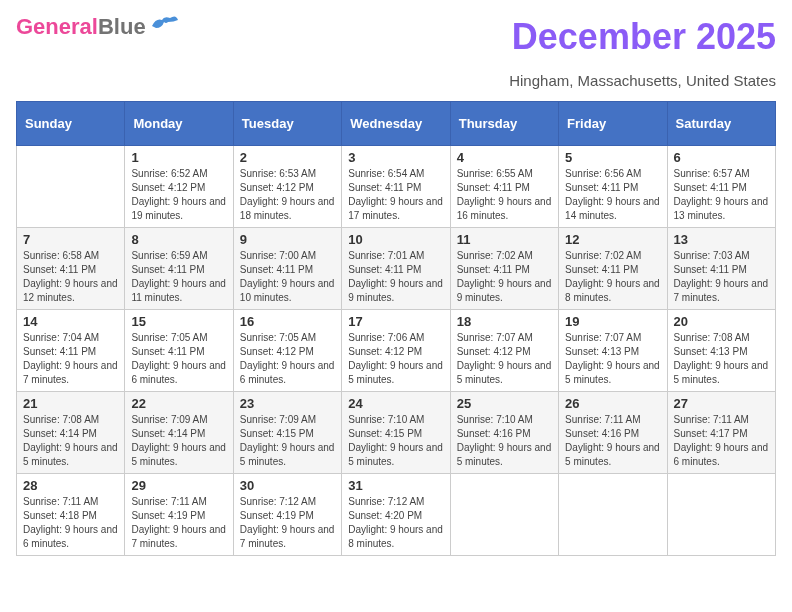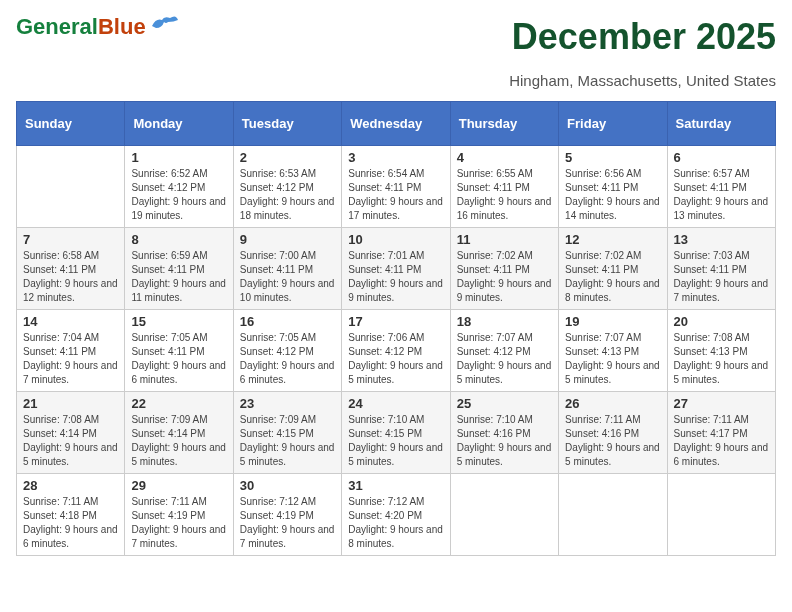--- a/index.html
+++ b/index.html
@@ -21,29 +21,29 @@
       flex-direction: column;
       align-items: flex-start;
     }
     .logo-text {
       font-size: 22px;
       font-weight: bold;
       color: #333;
       line-height: 1;
     }
     .logo-text span {
-      color: #15803d;
+      color: #ec4899;
     }
     .title-block {
       text-align: right;
     }
     .month-title {
       font-size: 36px;
       font-weight: bold;
-      color: #14532d;
+      color: #8b5cf6;
     }
     .location {
       font-size: 15px;
       color: #555;
       margin-top: 14px;
     }
     .calendar {
       width: 100%;
       border-collapse: collapse;
       border: 1px solid #ccc;
@@ -84,21 +84,21 @@
       background: #f9f9f9;
     }
   </style>
 </head>
 <body>
 
 <div class="header">
   <div class="logo">
     <div style="display:flex; align-items:center;">
       <span class="logo-text">
-        <span>General</span><span style="color:#c2410c;text-align:right;">Blue</span>
+        <span>General</span><span style="color:#737373;text-align:right;">Blue</span>
       </span>
       <svg width="32" height="22" viewBox="0 0 32 22" style="margin-left:2px; margin-top:-8px;">
         <path d="M4,14 Q8,6 14,8 Q16,4 22,6 Q28,2 30,8 Q26,10 20,10 Q18,12 16,10 Q14,16 8,16 Z" fill="#4a90d9"></path>
       </svg>
     </div>
   </div>
   <div class="title-block">
     <div class="month-title">December 2025</div>
     <div class="location">Hingham, Massachusetts, United States</div>
   </div>

